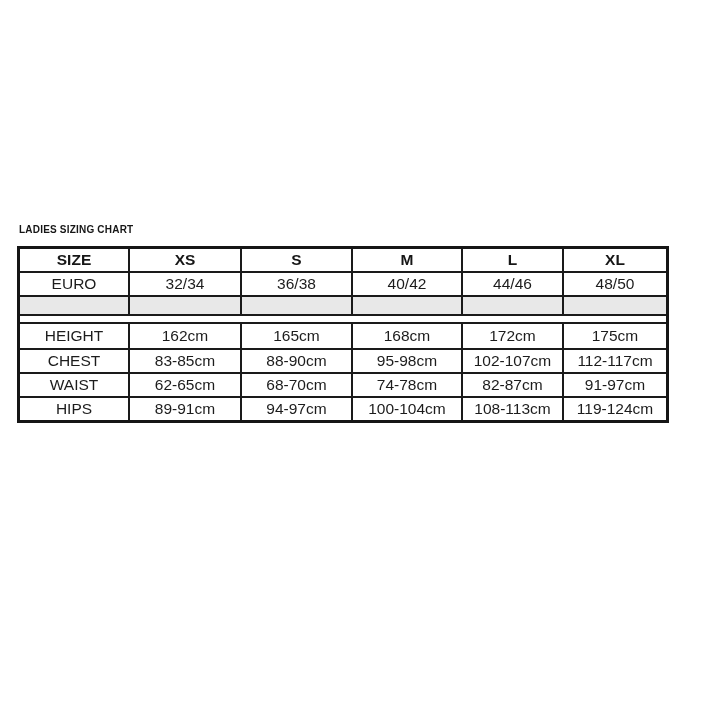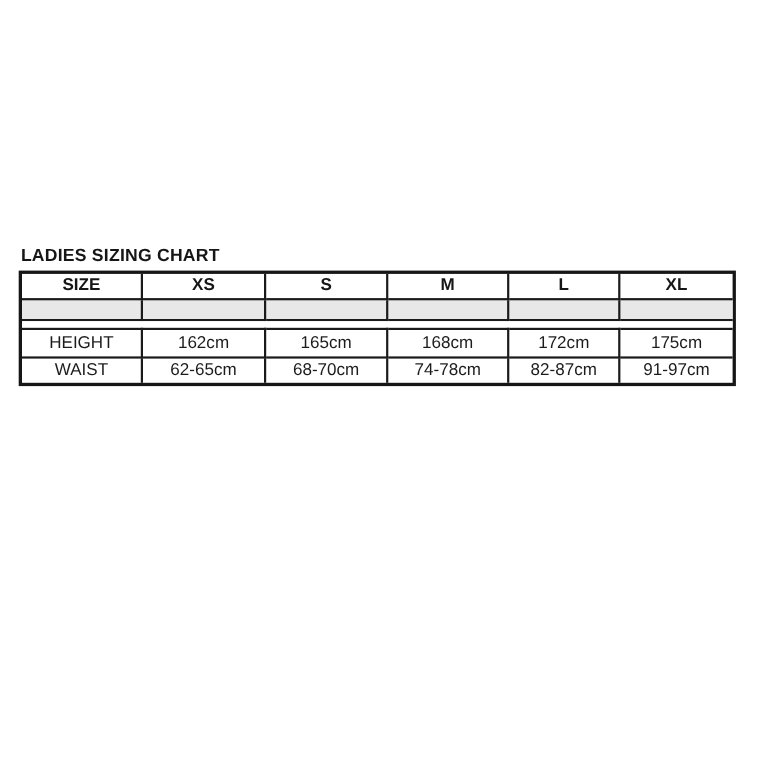--- a/index.html
+++ b/index.html
@@ -14,21 +14,21 @@
   .canvas {
     position: relative;
     width: 705px;
     height: 705px;
     background: #ffffff;
   }
   .chart-title {
     position: absolute;
     left: 19px;
     top: 224px;
-    font-size: 16px;
+    font-size: 10px;
     font-weight: bold;
     color: #161616;
     letter-spacing: 0.2px;
     white-space: nowrap;
   }
   .table-frame {
     position: absolute;
     left: 17px;
     top: 246px;
     width: 646px;
@@ -93,20 +93,28 @@
           <tr>
             <th>SIZE</th>
             <th>XS</th>
             <th>S</th>
             <th>M</th>
             <th>L</th>
             <th>XL</th>
           </tr>
         </thead>
       <tbody>
+          <tr>
+            <td>EURO</td>
+            <td>32/34</td>
+            <td>36/38</td>
+            <td>40/42</td>
+            <td>44/46</td>
+            <td>48/50</td>
+          </tr>
           <tr class="shaded">
             <td></td>
             <td></td>
             <td></td>
             <td></td>
             <td></td>
             <td></td>
           </tr>
         </tbody>
     </table>
@@ -125,24 +133,40 @@
       <tbody>
           <tr>
             <td>HEIGHT</td>
             <td>162cm</td>
             <td>165cm</td>
             <td>168cm</td>
             <td>172cm</td>
             <td>175cm</td>
           </tr>
           <tr>
+            <td>CHEST</td>
+            <td>83-85cm</td>
+            <td>88-90cm</td>
+            <td>95-98cm</td>
+            <td>102-107cm</td>
+            <td>112-117cm</td>
+          </tr>
+          <tr>
             <td>WAIST</td>
             <td>62-65cm</td>
             <td>68-70cm</td>
             <td>74-78cm</td>
             <td>82-87cm</td>
             <td>91-97cm</td>
+          </tr>
+          <tr>
+            <td>HIPS</td>
+            <td>89-91cm</td>
+            <td>94-97cm</td>
+            <td>100-104cm</td>
+            <td>108-113cm</td>
+            <td>119-124cm</td>
           </tr>
         </tbody>
     </table>
 
   </div>
 </div>
 
 </body></html>

